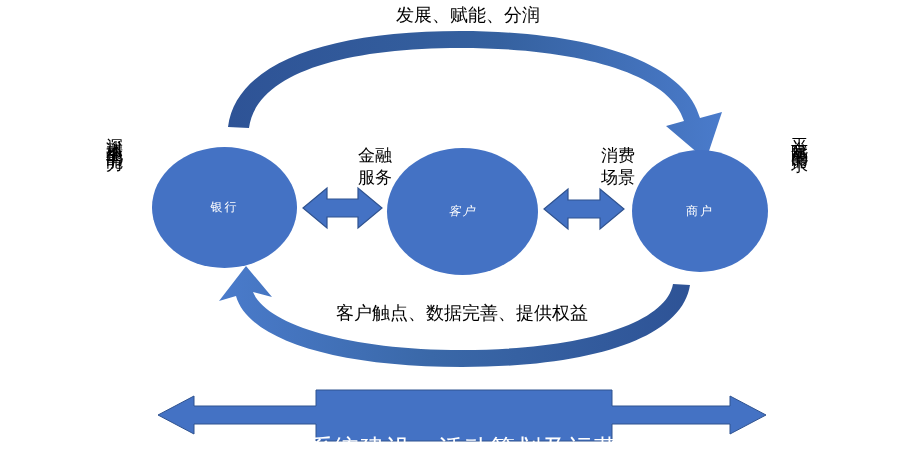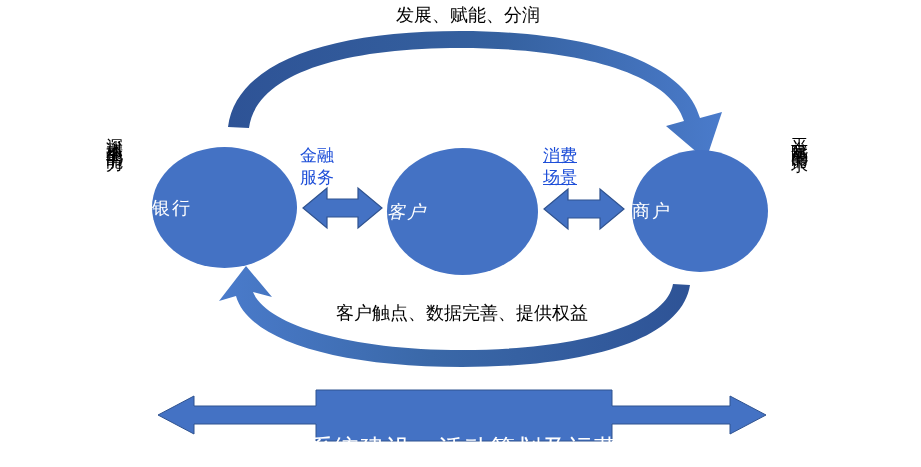--- a/index.html
+++ b/index.html
@@ -23,45 +23,45 @@
     top: 0;
     width: 921px;
     height: 467px;
   }
 
   
   .node {
     position: absolute;
     display: flex;
     align-items: center;
-    justify-content: flex-start;
+    justify-content: center;
     background: #4472C4;
     border-radius: 50%;
     color: #ffffff;
-    font-size: 18px;
+    font-size: 12px;
     letter-spacing: 2px;
     z-index: 4;
   }
   #node-bank   { left: 152px; top: 147px; width: 145px; height: 121px; }
   #node-customer { left: 387px; top: 148px; width: 151px; height: 127px; font-style: italic; }
   #node-merchant { left: 632px; top: 150px; width: 136px; height: 122px; }
 
   
   .link-label {
     position: absolute;
-    text-align: left;
-    color: #1d4ed8;
+    text-align: right;
+    color: #000000;
     font-size: 17px;
     line-height: 22px;
     z-index: 5;
     white-space: pre-line;
     font-family: "DejaVu Sans", "Liberation Sans", sans-serif;
   }
   #label-financial-services { left: 300px; top: 144px; width: 92px; }
-  #label-consumption-scene  { left: 543px; top: 144px; width: 92px; text-decoration: underline; }
+  #label-consumption-scene  { left: 543px; top: 144px; width: 92px; }
 
   
   .arc-label {
     position: absolute;
     color: #000000;
     font-size: 18px;
     z-index: 5;
     white-space: nowrap;
     font-family: Liberation Serif, serif;
   }

